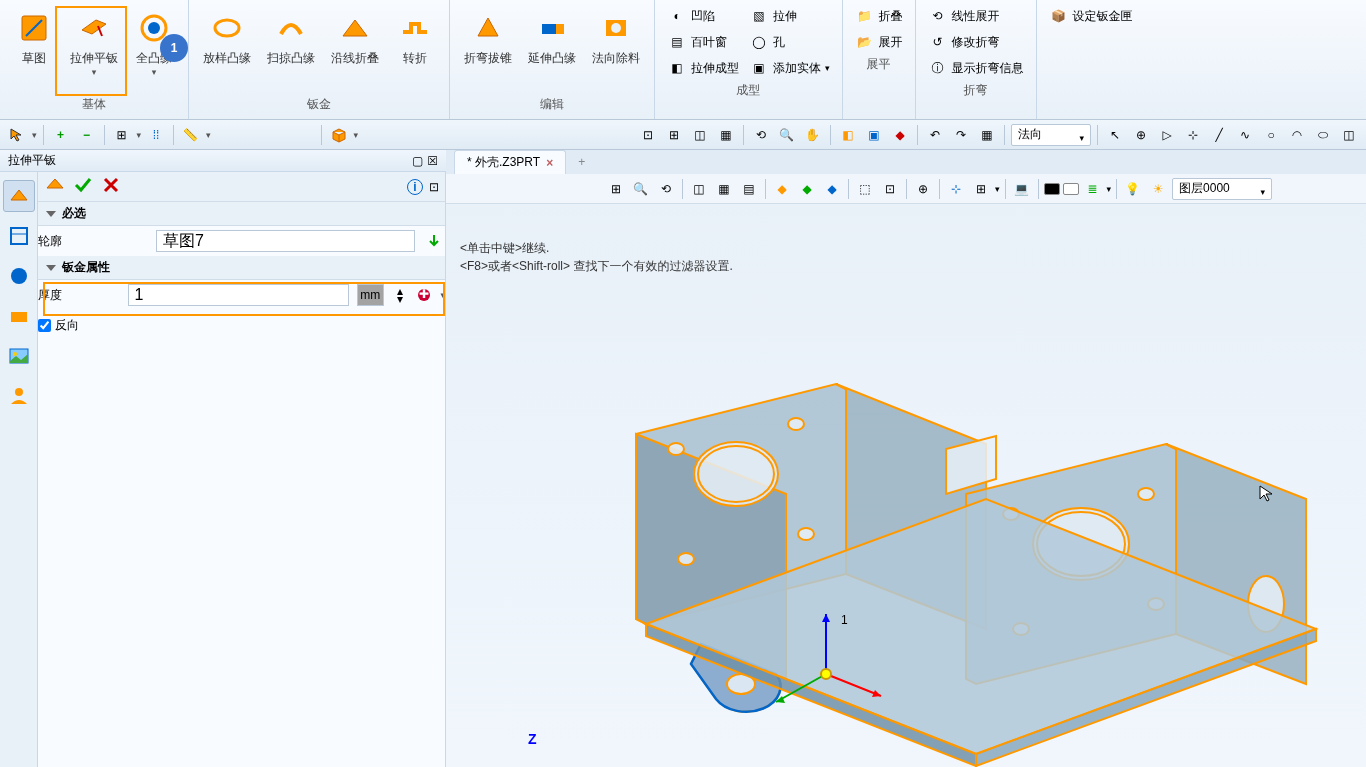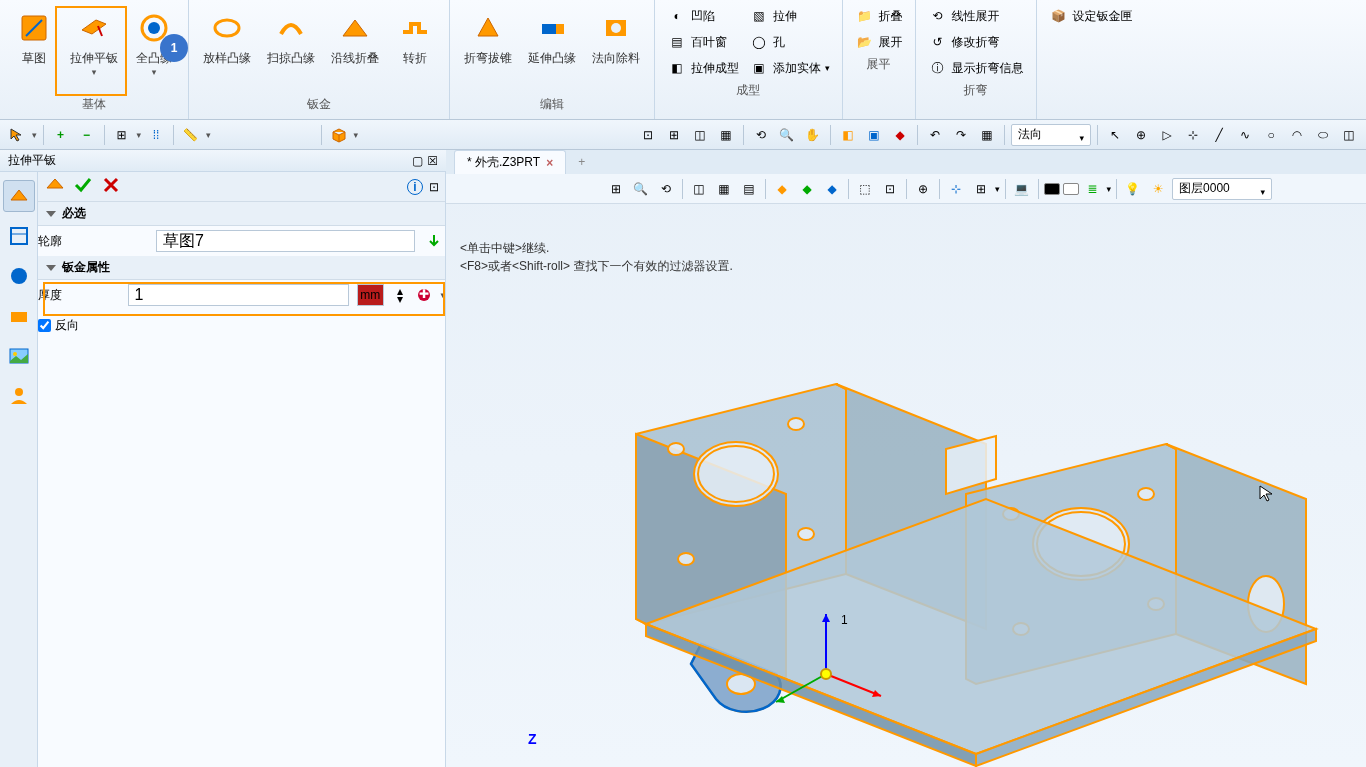--- a/index.html
+++ b/index.html
@@ -33,21 +33,21 @@
 
 
 .panel { width: 408px; background: #f8fbff; border-right: 1px solid #c8d8e8; overflow-y: auto; }
 .panel-title { height: 22px; background: linear-gradient(#f0f6fc, #e0ebf5); border-bottom: 1px solid #c8d8e8; padding: 2px 8px; display: flex; align-items: center; justify-content: space-between; font-size: 12px; }
 .panel-title-icons { display: flex; gap: 4px; }
 .panel-header { height: 30px; background: #e8f0f8; border-bottom: 1px solid #d0dce8; display: flex; align-items: center; padding: 0 6px; gap: 6px; }
 .panel-section-header { height: 24px; background: #e8f0f8; border-bottom: 1px solid #d0dce8; display: flex; align-items: center; padding: 0 8px; gap: 6px; font-weight: bold; }
 .panel-row { display: flex; align-items: center; padding: 4px 0; gap: 8px; min-height: 30px; }
 .panel-label { width: 110px; font-size: 12px; }
 .panel-input { flex: 1; height: 22px; border: 1px solid #b8c8d8; background: white; padding: 0 6px; font-size: 16px; }
-.panel-unit { width: 36px; height: 22px; border: 1px solid #b8c8d8; background: #b91c1c; text-align: center; line-height: 20px; font-size: 12px; }
+.panel-unit { width: 36px; height: 22px; border: 1px solid #b8c8d8; background: #a3a3a3; text-align: center; line-height: 20px; font-size: 12px; }
 .panel-icon-btn { width: 22px; height: 22px; display: flex; align-items: center; justify-content: center; cursor: pointer; }
 
 
 .viewport { flex: 1; background: linear-gradient(#e8f0f8, #f0f6fc); position: relative; display: flex; flex-direction: column; }
 .doc-tabs { height: 24px; background: #e0ebf5; display: flex; align-items: center; padding-left: 8px; }
 .doc-tab { padding: 3px 12px; background: #f8fbff; border: 1px solid #c8d8e8; border-bottom: none; border-radius: 3px 3px 0 0; display: flex; align-items: center; gap: 6px; font-size: 12px; cursor: pointer; }
 .doc-tab-close { color: #c06060; cursor: pointer; font-weight: bold; }
 .doc-tab-add { margin-left: 6px; color: #888; cursor: pointer; padding: 2px 6px; }
 .viewport-toolbar { height: 30px; background: #f0f6fc; border-bottom: 1px solid #d0dce8; display: flex; align-items: center; padding: 0 6px; gap: 3px; flex-wrap: nowrap; overflow: hidden; }
 .viewport-msg { position: absolute; top: 35px; left: 14px; font-size: 12px; color: #333; line-height: 1.5; z-index: 5; }

